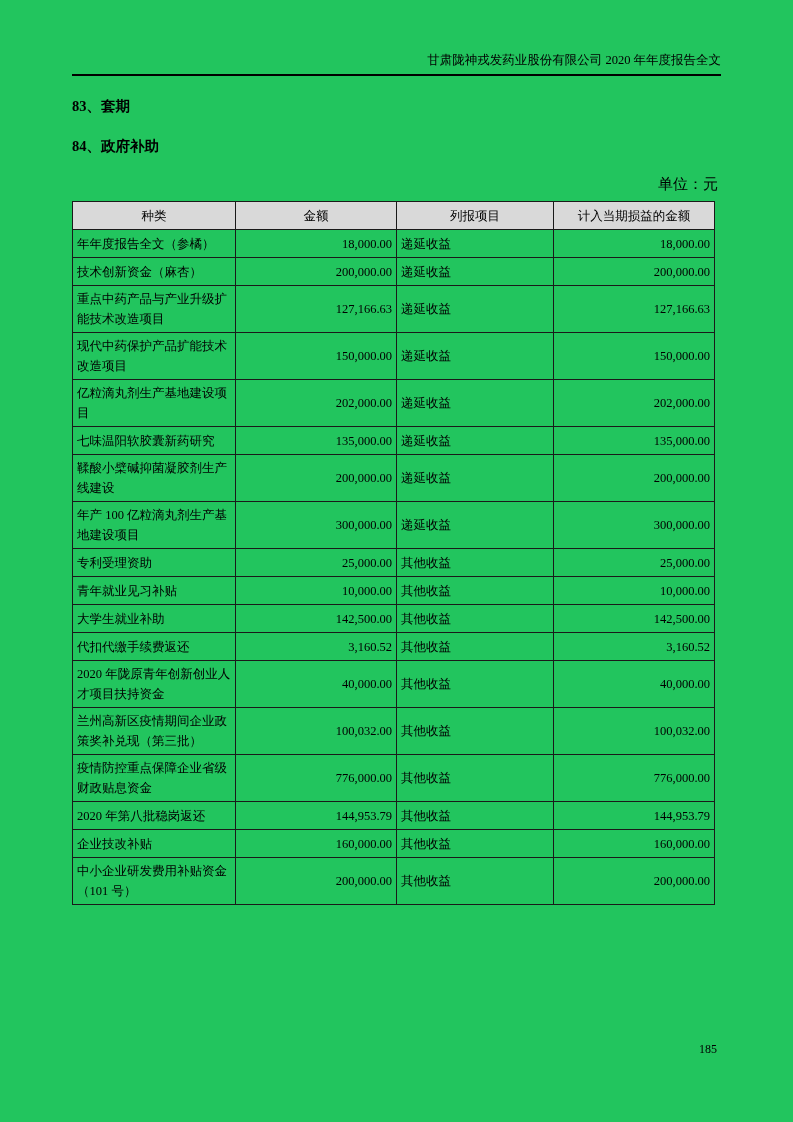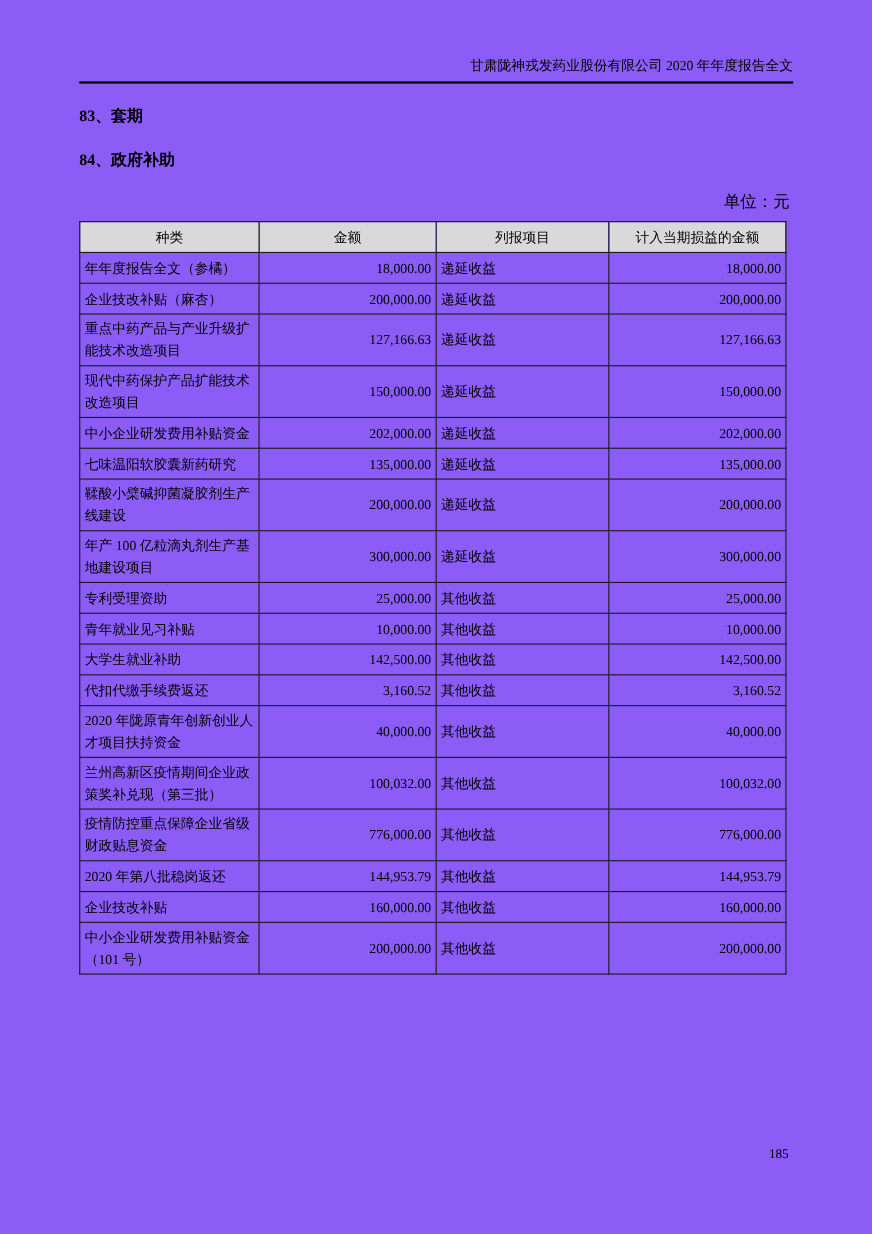--- a/index.html
+++ b/index.html
@@ -1,21 +1,21 @@
 <!DOCTYPE html>
 <html><head>
 <meta charset="utf-8">
 <style>
   html,body { margin:0; padding:0; background:#ffffff; }
   body {
     width:793px; height:1122px;
     font-family:"Liberation Serif","DejaVu Serif",serif;
     color:#000;
   }
-  .page { position:relative; width:793px; height:1122px; overflow:hidden; background:#8b5cf6; }
+  .page { position:relative; width:793px; height:1122px; overflow:hidden; background:#22c55e; }
   .content { margin:0 72px; width:649px; }
 
   .doc-header-title {
     margin:52px 0 6px 0;
     text-align:right;
     font-size:12.5px;
     line-height:16px;
   }
   .header-rule { border-top:2px solid #000; height:0; }
 
@@ -117,39 +117,39 @@
         </tr>
       </thead>
       <tbody>
           <tr>
             <td class="c0">年年度报告全文（参橘）</td>
             <td class="c1">18,000.00</td>
             <td class="c2">递延收益</td>
             <td class="c3">18,000.00</td>
           </tr>
           <tr>
-            <td class="c0">企业技改补贴（麻杏）</td>
+            <td class="c0">技术创新资金（麻杏）</td>
             <td class="c1">200,000.00</td>
             <td class="c2">递延收益</td>
             <td class="c3">200,000.00</td>
           </tr>
           <tr>
             <td class="c0">重点中药产品与产业升级扩能技术改造项目</td>
             <td class="c1">127,166.63</td>
             <td class="c2">递延收益</td>
             <td class="c3">127,166.63</td>
           </tr>
           <tr>
             <td class="c0">现代中药保护产品扩能技术改造项目</td>
             <td class="c1">150,000.00</td>
             <td class="c2">递延收益</td>
             <td class="c3">150,000.00</td>
           </tr>
           <tr>
-            <td class="c0">中小企业研发费用补贴资金</td>
+            <td class="c0">亿粒滴丸剂生产基地建设项目</td>
             <td class="c1">202,000.00</td>
             <td class="c2">递延收益</td>
             <td class="c3">202,000.00</td>
           </tr>
           <tr>
             <td class="c0">七味温阳软胶囊新药研究</td>
             <td class="c1">135,000.00</td>
             <td class="c2">递延收益</td>
             <td class="c3">135,000.00</td>
           </tr>

